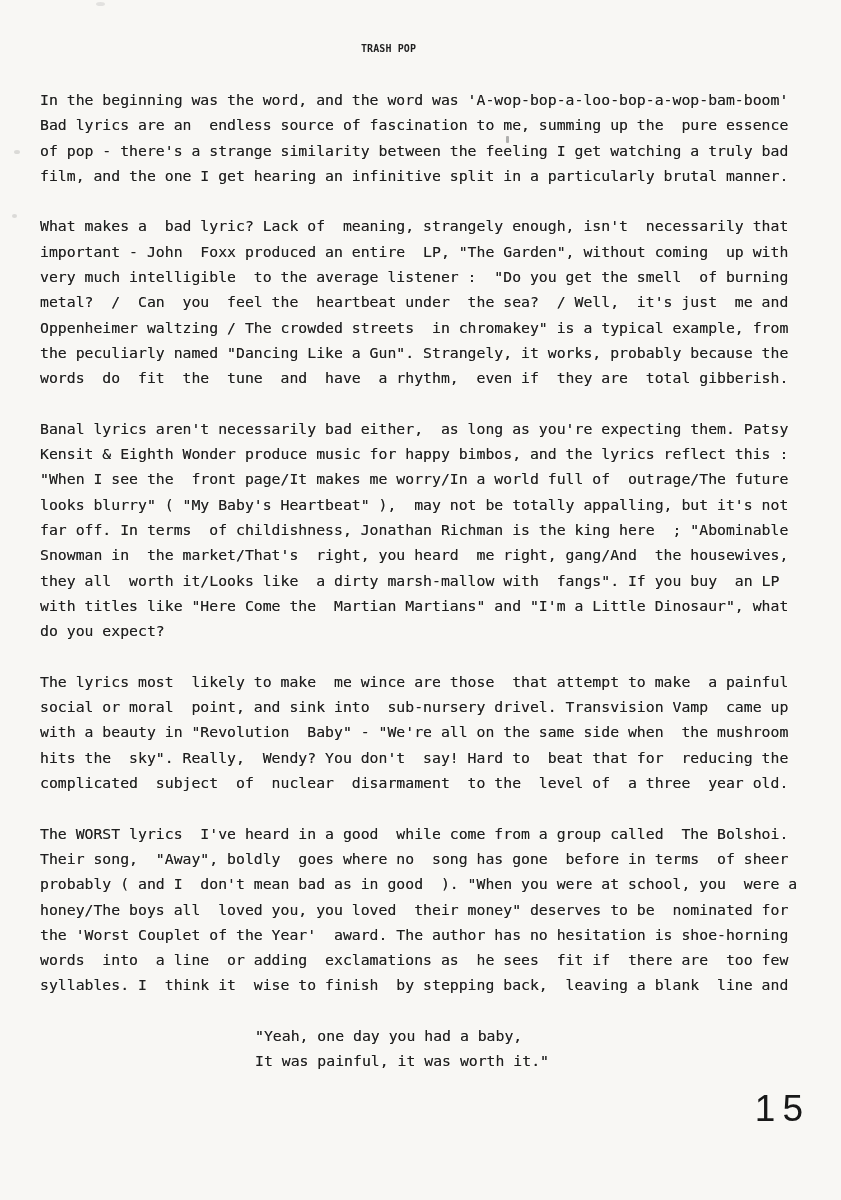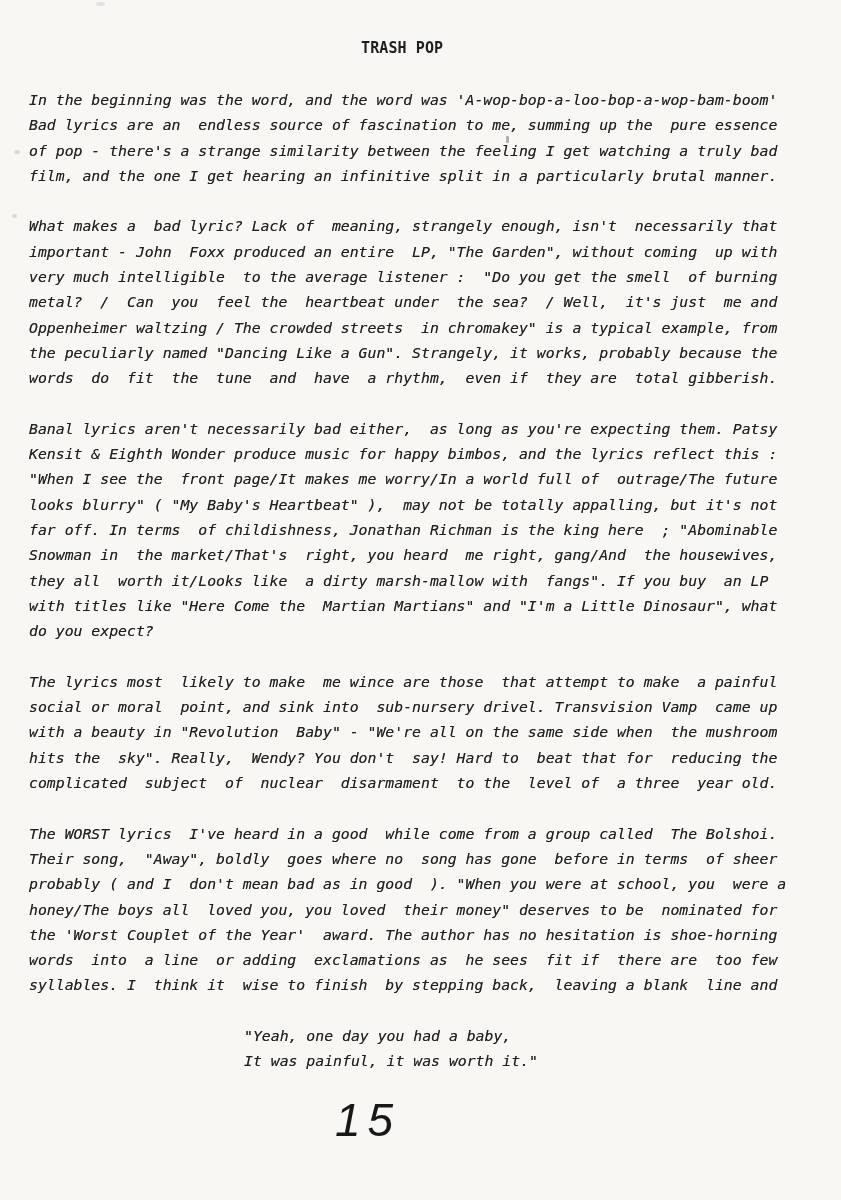--- a/index.html
+++ b/index.html
@@ -13,50 +13,50 @@
     height: 1200px;
     background: #f8f7f4;
     overflow: hidden;
     font-family: "DejaVu Sans Mono", monospace;
     color: #1f1f1f;
   }
   .title {
     position: absolute;
     top: 36px;
     left: 361px;
-    font-size: 15px;
+    font-size: 10px;
     line-height: 25.3px;
     white-space: pre;
     font-weight: bold;
     letter-spacing: 0.1px;
   }
   .content {
     position: absolute;
     top: 87px;
-    left: 29px;
+    left: 40px;
     width: 770px;
     font-size: 14.8px;
     line-height: 25.3px;
-    font-style: italic;
   }
   .para { margin: 0 0 25.3px 0; }
   .line {
     white-space: pre;
     text-shadow: 0 0 0.4px rgba(20,20,20,0.55);
   }
   .quote { margin-left: 215px; }
   .page-number {
     margin-left: 306px;
-    margin-top: 20px;
+    margin-top: 8px;
     font-family: "Liberation Sans", sans-serif;
-    font-size: 46px;
+    font-size: 37px;
     line-height: 53px;
     letter-spacing: 7px;
     color: #181818;
     font-weight: normal;
+    text-align: right;
   }
   
   .speck {
     position: absolute;
     background: rgba(40,40,40,0.14);
     border-radius: 50%;
   }
   .speck.s1 { left: 14px; top: 150px; width: 6px; height: 4px; }
   .speck.s2 { left: 12px; top: 214px; width: 5px; height: 4px; }
   .speck.s3 { left: 96px; top: 2px;  width: 9px; height: 4px; background: rgba(40,40,40,0.10); }

